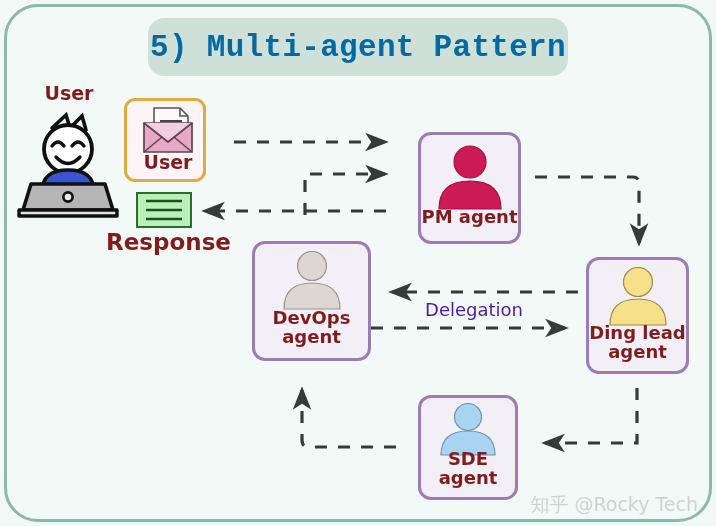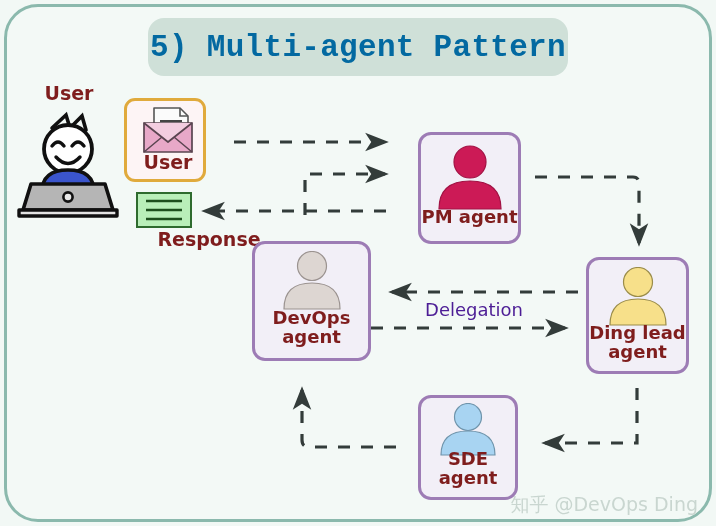--- a/index.html
+++ b/index.html
@@ -121,22 +121,21 @@
     height: 36px;
     box-sizing: border-box;
     background: #b9efb9;
     border: 2px solid #2e6b2e;
   }
   #response-label {
     position: absolute;
     left: 106px;
     top: 230px;
     width: 118px;
-    font-size: 19px;
-    margin-left: 44px;
+    font-size: 23px;
   }
 
   
   .agent-card {
     position: absolute;
     box-sizing: border-box;
     background: #f2eff7;
     border: 3px solid #9d7cb5;
     border-radius: 13px;
   }
@@ -331,14 +330,14 @@
       <path d="M6,52 q0,-24 27,-24 q27,0 27,24 Z" fill="#a8d4f2" stroke="#6f94ab" stroke-width="1.2"></path>
     </svg>
     <div class="agent-name node-label">
       <span>SDE</span><br>
       <span>agent</span>
     </div>
   </div>
 
   <div id="delegation-label">Delegation</div>
 
-  <div id="watermark">知乎 @DevOps Ding</div>
+  <div id="watermark">知乎 @Rocky Tech</div>
 </div>
 
 </body></html>

